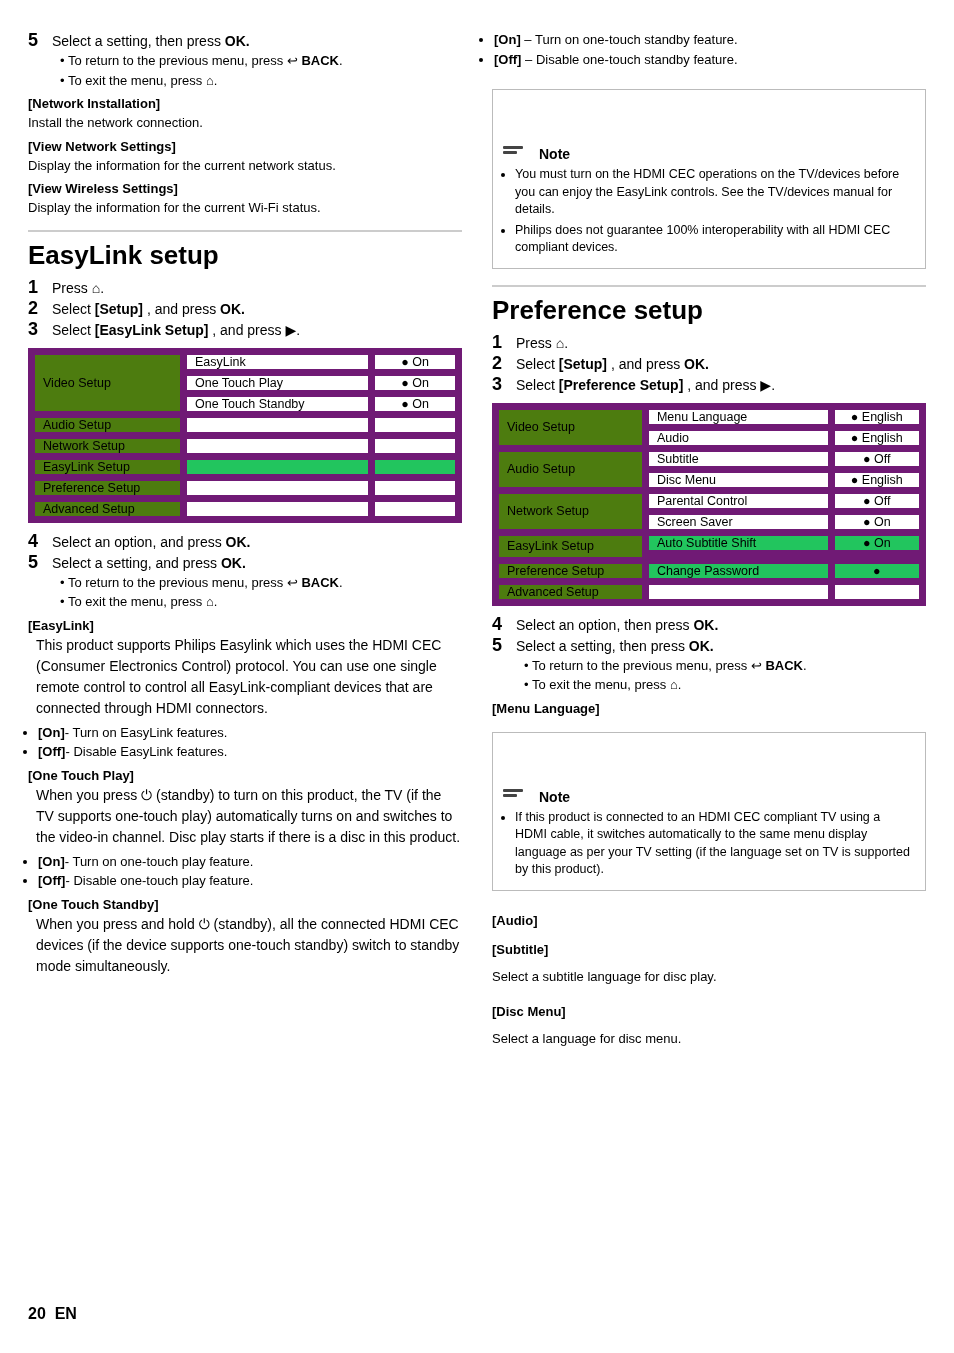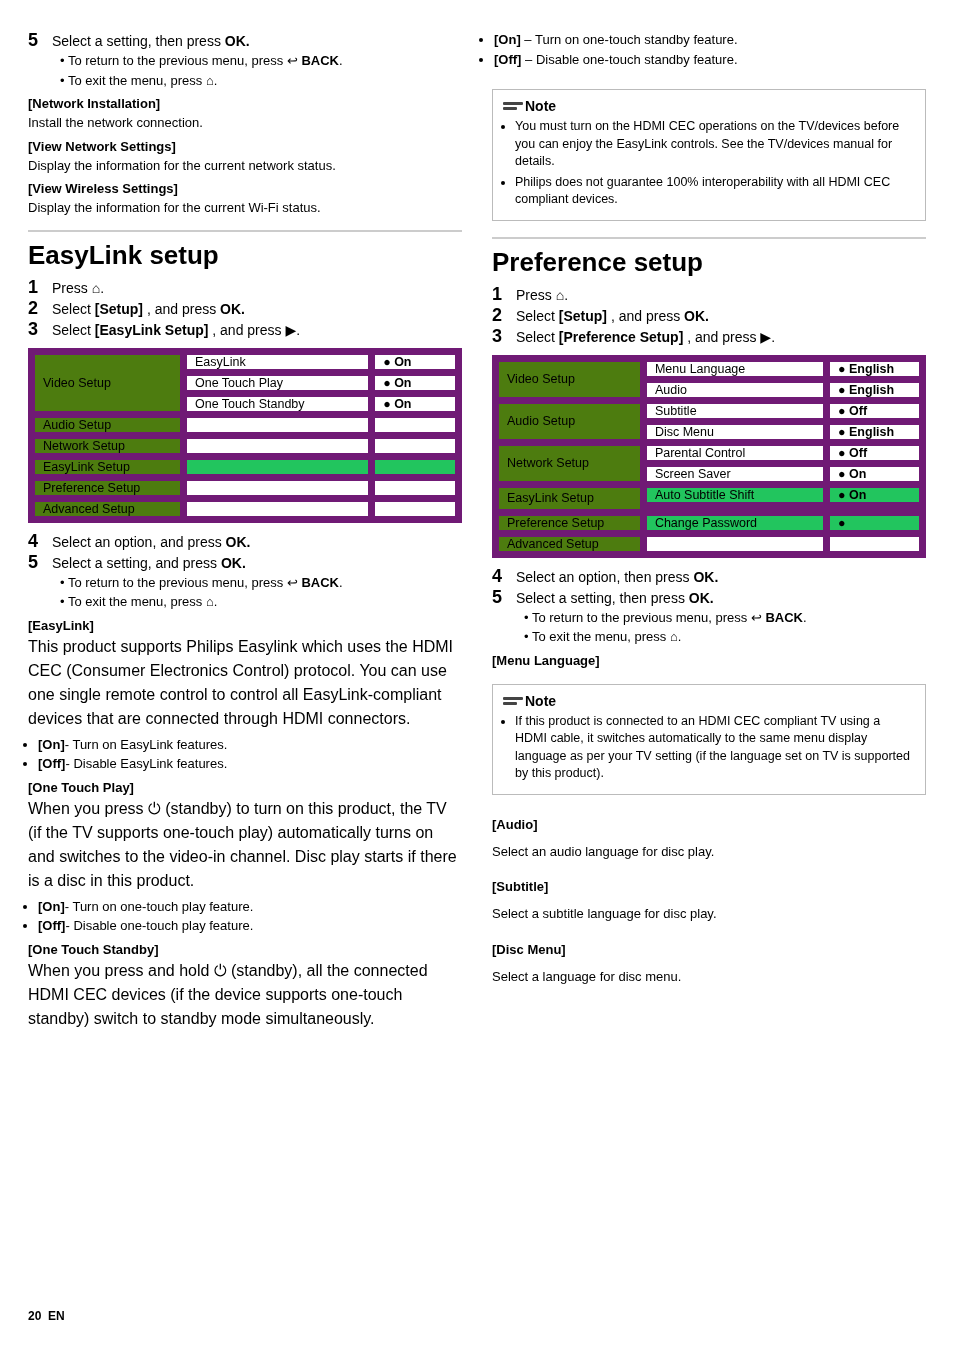--- a/index.html
+++ b/index.html
@@ -68,40 +68,39 @@
     }
     .setup-table .col-menu {
       background: #4d7c0f;
       width: 105px;
     }
     .setup-table .col-item {
       width: 130px;
     }
     .setup-table .col-val {
       width: 60px;
-      text-align: left;
-      font-weight: bold;
+      text-align: center;
     }
     .highlight-row td { background: #22c55e; }
     
     
     .note-box {
       border: 1px solid #bbb;
       padding: 8px 10px;
       margin: 8px 0;
       font-size: 12.5px;
       background: #fff;
     }
     .note-header {
       display: flex;
-      align-items: center;
-      gap: 2px;
+      gap: 16px;
       font-size: 14px;
       font-weight: bold;
       margin-bottom: 4px;
+      margin-top: 48px;
     }
     .note-icon {
       display: flex;
       flex-direction: column;
       gap: 2px;
       width: 20px;
     }
     .note-icon span {
       display: block;
       height: 3px;
@@ -109,26 +108,26 @@
       border-radius: 1px;
     }
     .note-icon span:first-child { width: 20px; }
     .note-icon span:last-child { width: 14px; }
     .note-list { margin-left: 12px; }
     .note-list li { list-style: disc; margin-bottom: 3px; line-height: 1.4; }
 
     .section-label { font-weight: bold; font-size: 13px; margin-top: 6px; }
     .section-text { font-size: 13px; margin-bottom: 4px; margin-top: 2px; line-height: 1.5; }
 
-    .small-text { font-size: 16px; line-height: 1.5; }
+    .small-text { font-size: 14px; line-height: 1.5; margin-left: 8px; }
     .top-bullets { margin-left: 20px; margin-bottom: 2px; }
     .top-bullets li { list-style: disc; font-size: 13px; line-height: 1.5; }
 
     .page-num {
-      font-size: 12px;
+      font-size: 16px;
       font-weight: bold;
       margin-top: auto;
       padding-top: 20px;
     }
   </style>
 </head>
 <body>
 
 <div class="page">
 
@@ -420,20 +419,19 @@
             <span></span>
         </div>
         <span>Note</span>
       </div>
       <ul class="note-list">
         <li>If this product is connected to an HDMI CEC compliant TV using a HDMI cable, it switches automatically to the same menu display language as per your TV setting (if the language set on TV is supported by this product).</li>
       </ul>
     </div>
 
     <div class="section-label">[Audio]</div>
-    <div class="section-text">Select an audio language for disc play.</div>
     <div class="section-label">[Subtitle]</div>
     <div class="section-text">Select a subtitle language for disc play.</div>
     <div class="section-label">[Disc Menu]</div>
     <div class="section-text">Select a language for disc menu.</div>
 
   </div>
 </div>
 
 </body></html>

